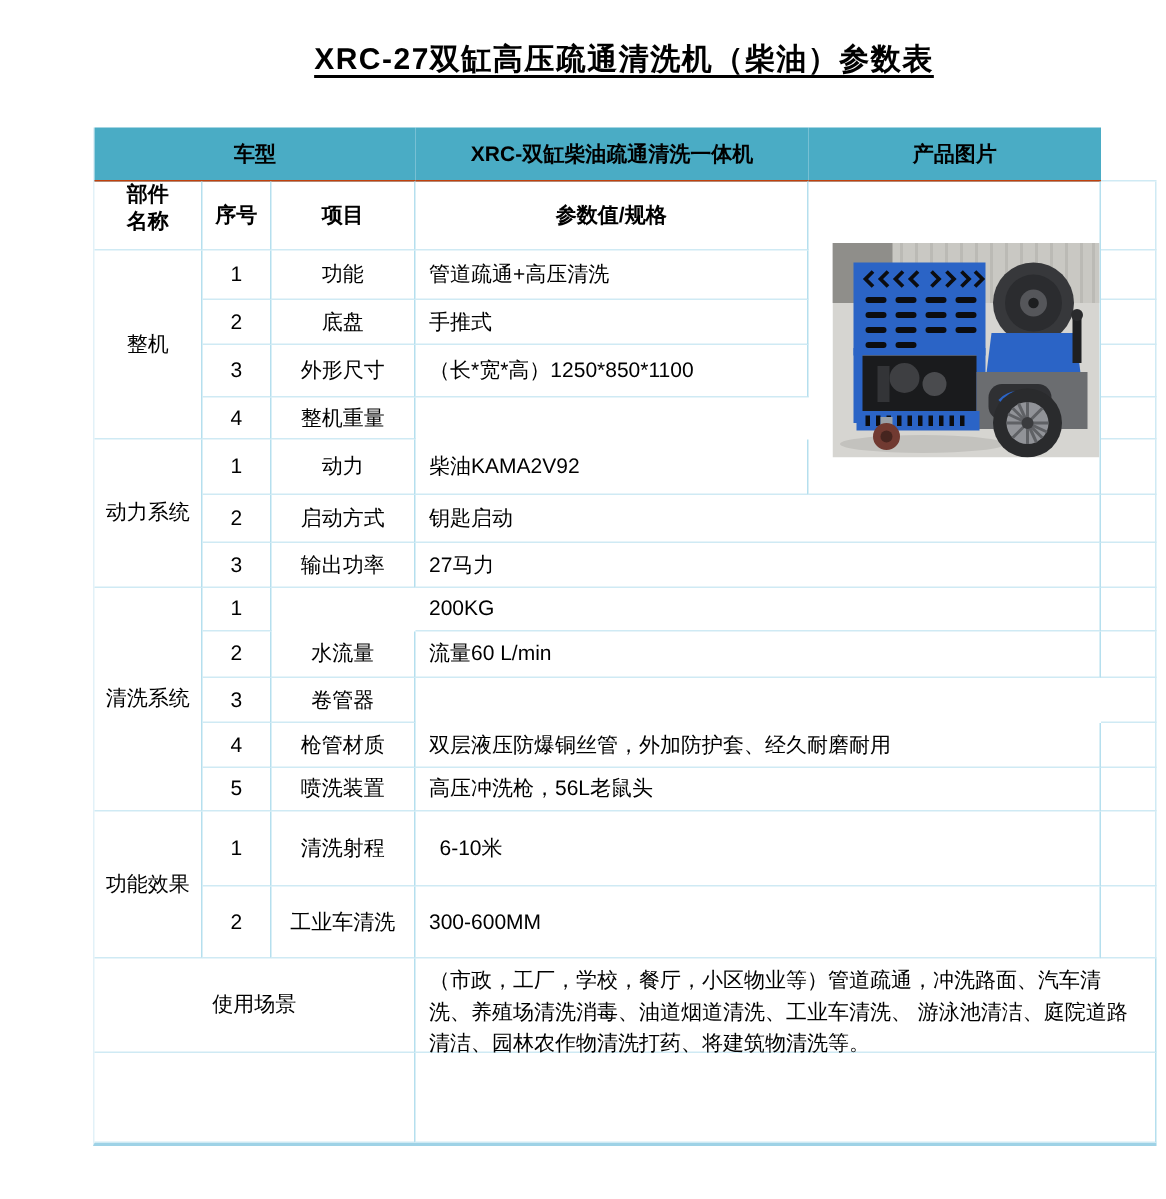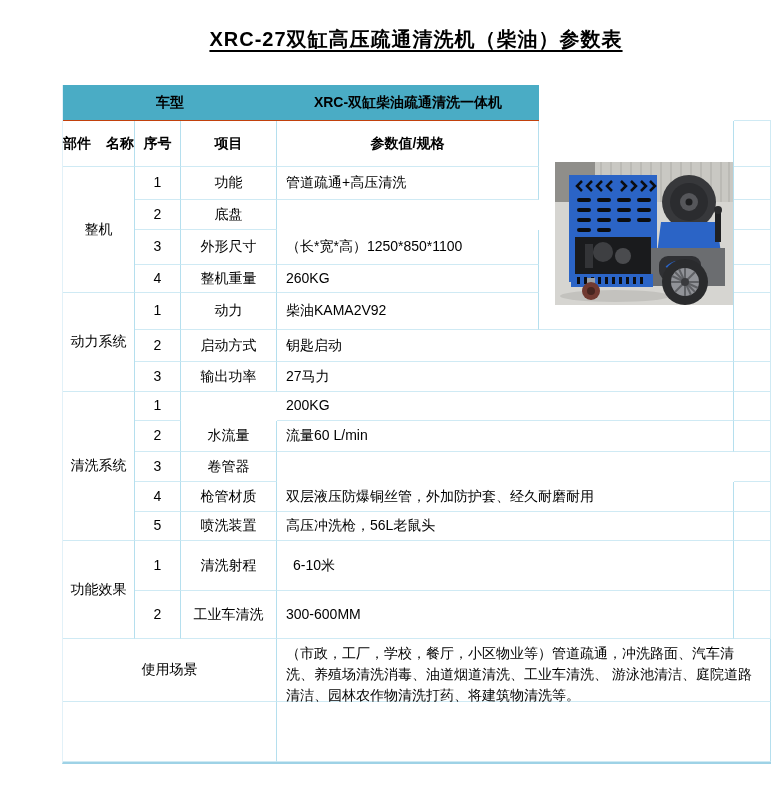--- a/index.html
+++ b/index.html
@@ -29,38 +29,39 @@
     border-right:1px solid #b5dfee;
     border-bottom:1px solid #cfeaf4;
     box-sizing:border-box;
     text-align:center;
   }
   .teal{
     background:#4aacc5;font-weight:bold;
     border-right:none;border-bottom:1px solid #c2410c;
   }
   .hdr{font-weight:bold;}
-  .two-line{flex-direction:row;justify-content:space-between;}
+  .two-line{flex-direction:column;justify-content:flex-start;}
   .val{justify-content:flex-start;text-align:left;padding-left:9px;padding-right:0;}
   .x6{border-right:1px solid #cfeaf4;}
   .photo-cell{position:relative;}
   .usage-text{
     display:block;text-align:left;padding:4px 10px 0 9px;line-height:21px;
   }
   .photo-svg{position:absolute;left:16px;top:41px;}
 </style>
 </head>
 <body>
 
 <div class="title">XRC-27双缸高压疏通清洗机（柴油）参数表</div>
 
 <div class="spec-table">
 
   <div class="cell teal" style="grid-area:1/1/2/4">车型</div>
   <div class="cell teal" style="grid-area:1/4/2/5">XRC-双缸柴油疏通清洗一体机</div>
+  <div class="cell teal" style="grid-area:1/5/2/6">产品图片</div>
   <div class="cell x6" style="grid-area:1/6/2/7;border-right:none"></div>
 
   <div class="cell hdr two-line" style="grid-area:2/1/3/2">
     <span>部件</span>
     <span>名称</span>
   </div>
   <div class="cell hdr" style="grid-area:2/2/3/3">序号</div>
   <div class="cell hdr" style="grid-area:2/3/3/4">项目</div>
   <div class="cell hdr" style="grid-area:2/4/3/5">参数值/规格</div>
 
@@ -169,30 +170,30 @@
   <div class="cell x6" style="grid-area:2/6/3/7"></div>
 
   <div class="cell" style="grid-area:3/1/7/2">整机</div>
   <div class="cell" style="grid-area:3/2/4/3">1</div>
   <div class="cell" style="grid-area:3/3/4/4">功能</div>
   <div class="cell val" style="grid-area:3/4/4/5">管道疏通+高压清洗</div>
   <div class="cell x6" style="grid-area:3/6/4/7"></div>
 
   <div class="cell" style="grid-area:4/2/5/3">2</div>
   <div class="cell" style="grid-area:4/3/5/4">底盘</div>
+  <div class="cell val" style="grid-area:4/4/5/5">手推式</div>
   <div class="cell x6" style="grid-area:4/6/5/7"></div>
 
   <div class="cell" style="grid-area:5/2/6/3">3</div>
   <div class="cell" style="grid-area:5/3/6/4">外形尺寸</div>
   <div class="cell val" style="grid-area:5/4/6/5">（长*宽*高）1250*850*1100</div>
   <div class="cell x6" style="grid-area:5/6/6/7"></div>
 
   <div class="cell" style="grid-area:6/2/7/3">4</div>
   <div class="cell" style="grid-area:6/3/7/4">整机重量</div>
-  <div class="cell val" style="grid-area:6/4/7/5">260KG</div>
   <div class="cell x6" style="grid-area:6/6/7/7"></div>
 
   <div class="cell" style="grid-area:7/1/10/2">动力系统</div>
   <div class="cell" style="grid-area:7/2/8/3">1</div>
   <div class="cell" style="grid-area:7/3/8/4">动力</div>
   <div class="cell val" style="grid-area:7/4/8/5">柴油KAMA2V92</div>
   <div class="cell x6" style="grid-area:7/6/8/7"></div>
 
   <div class="cell" style="grid-area:8/2/9/3">2</div>
   <div class="cell" style="grid-area:8/3/9/4">启动方式</div>

